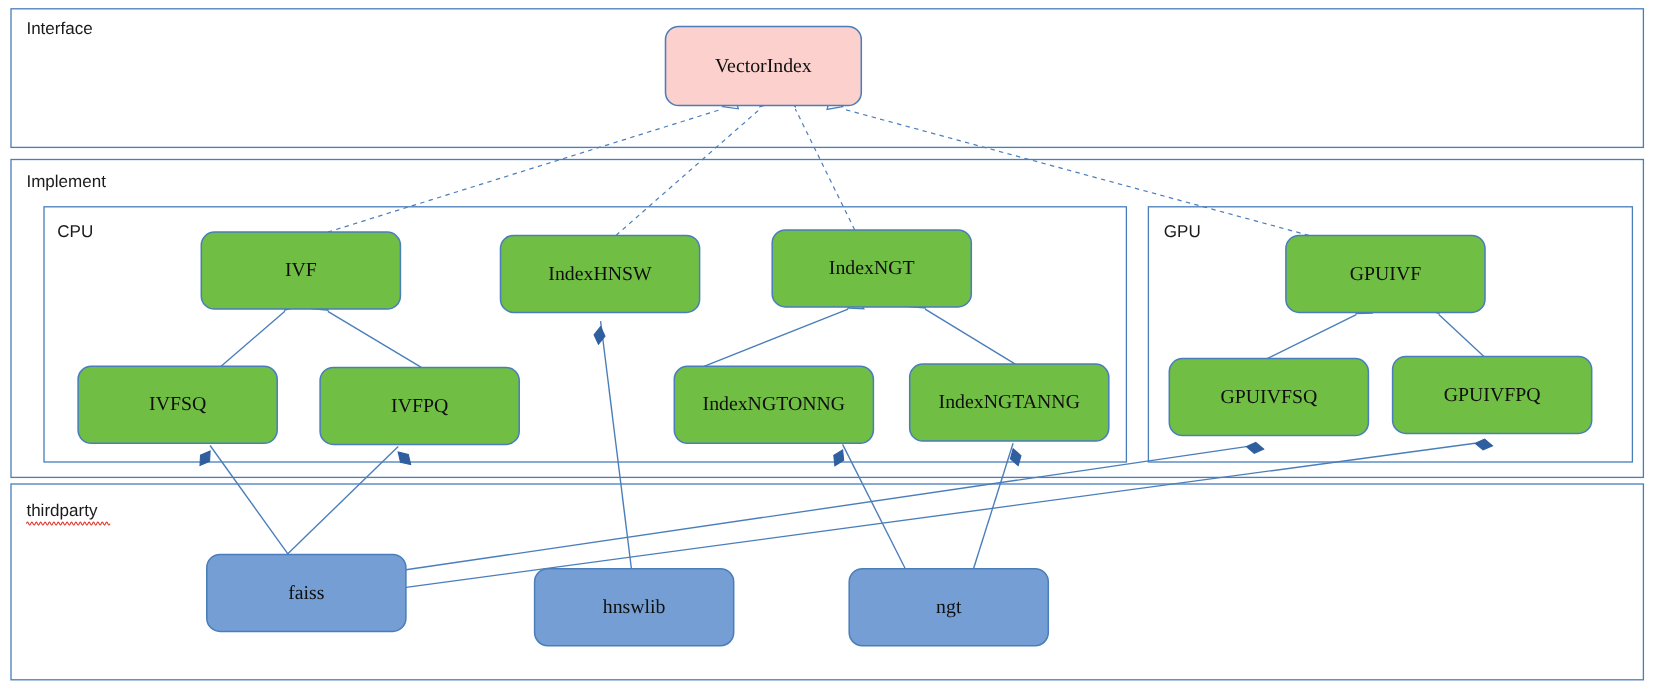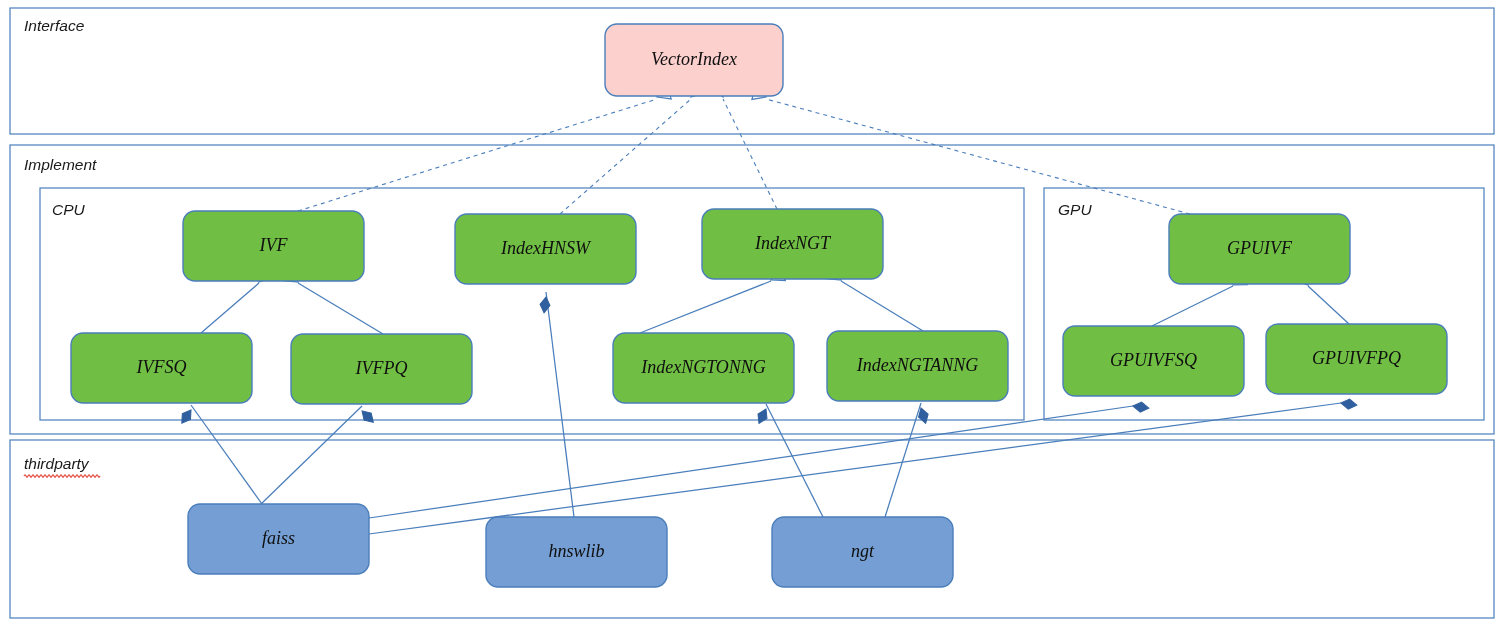--- a/index.html
+++ b/index.html
@@ -10,21 +10,20 @@
   body {
     width: 1503px;
     height: 628px;
     font-family: "Liberation Sans", sans-serif;
     overflow: hidden;
   }
   #diagram-root {
     position: relative;
     width: 1503px;
     height: 628px;
-    font-style: italic;
   }
   svg#diagram-svg {
     display: block;
     width: 1503px;
     height: 628px;
   }
   .group-box {
     fill: #ffffff;
     stroke: #4a7ebb;
     stroke-width: 1.2;

